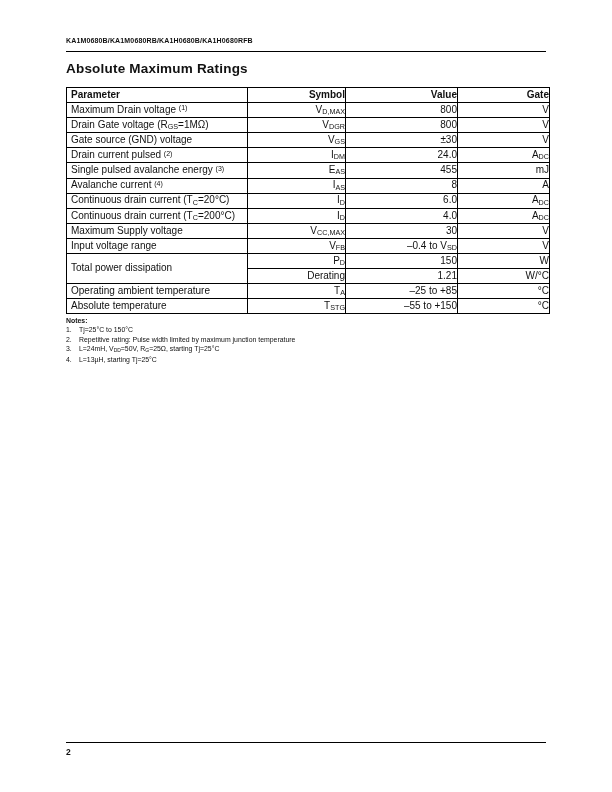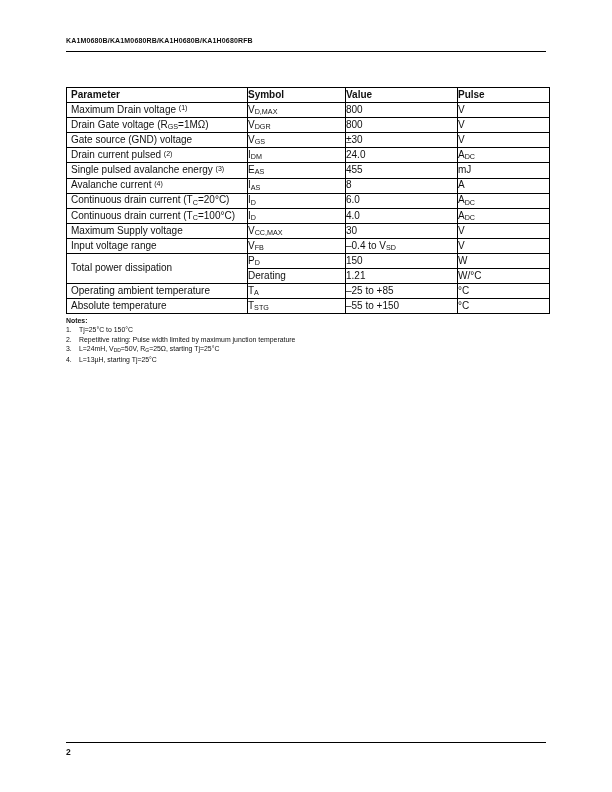--- a/index.html
+++ b/index.html
@@ -48,21 +48,21 @@
     width: 483px;
     border-collapse: collapse;
     table-layout: fixed;
     font-size: 10px;
     color: #111111;
   }
   table.ratings th, table.ratings td {
     border: 1px solid #000000;
     height: 14.1px;
     padding: 0;
-    text-align: left;
+    text-align: right;
     vertical-align: middle;
     line-height: 1.05;
     font-weight: normal;
     overflow: hidden;
     white-space: nowrap;
   }
   table.ratings thead th { font-weight: bold; }
   table.ratings th.param, table.ratings td.param {
     text-align: left;
     padding-left: 4px;
@@ -93,34 +93,35 @@
 </style>
 </head>
 <body>
 
 <div class="page">
 
   <div class="part-numbers">KA1M0680B/KA1M0680RB/KA1H0680B/KA1H0680RFB</div>
 
   <div class="rule top-rule"></div>
 
+  <h1 class="title">Absolute Maximum Ratings</h1>
 
   <table class="ratings">
     <colgroup>
       <col style="width:181px">
       <col style="width:98px">
       <col style="width:112px">
       <col style="width:92px">
     </colgroup>
     <thead>
       <tr>
         <th class="param">Parameter</th>
         <th>Symbol</th>
         <th>Value</th>
-        <th>Pulse</th>
+        <th>Gate</th>
       </tr>
     </thead>
     <tbody id="ratings-body">
         <tr>
           <td class="param"><span>Maximum Drain voltage </span><span class="sp">(1)</span></td>
           <td><span>V</span><span class="sb">D,MAX</span></td>
           <td><span>800</span></td>
           <td><span>V</span></td>
         </tr>
         <tr>
@@ -153,21 +154,21 @@
           <td><span>8</span></td>
           <td><span>A</span></td>
         </tr>
         <tr>
           <td class="param"><span>Continuous drain current (T</span><span class="sb">C</span><span>=20°C)</span></td>
           <td><span>I</span><span class="sb">D</span></td>
           <td><span>6.0</span></td>
           <td><span>A</span><span class="sb">DC</span></td>
         </tr>
         <tr>
-          <td class="param"><span>Continuous drain current (T</span><span class="sb">C</span><span>=100°C)</span></td>
+          <td class="param"><span>Continuous drain current (T</span><span class="sb">C</span><span>=200°C)</span></td>
           <td><span>I</span><span class="sb">D</span></td>
           <td><span>4.0</span></td>
           <td><span>A</span><span class="sb">DC</span></td>
         </tr>
         <tr>
           <td class="param"><span>Maximum Supply voltage</span></td>
           <td><span>V</span><span class="sb">CC,MAX</span></td>
           <td><span>30</span></td>
           <td><span>V</span></td>
         </tr>

